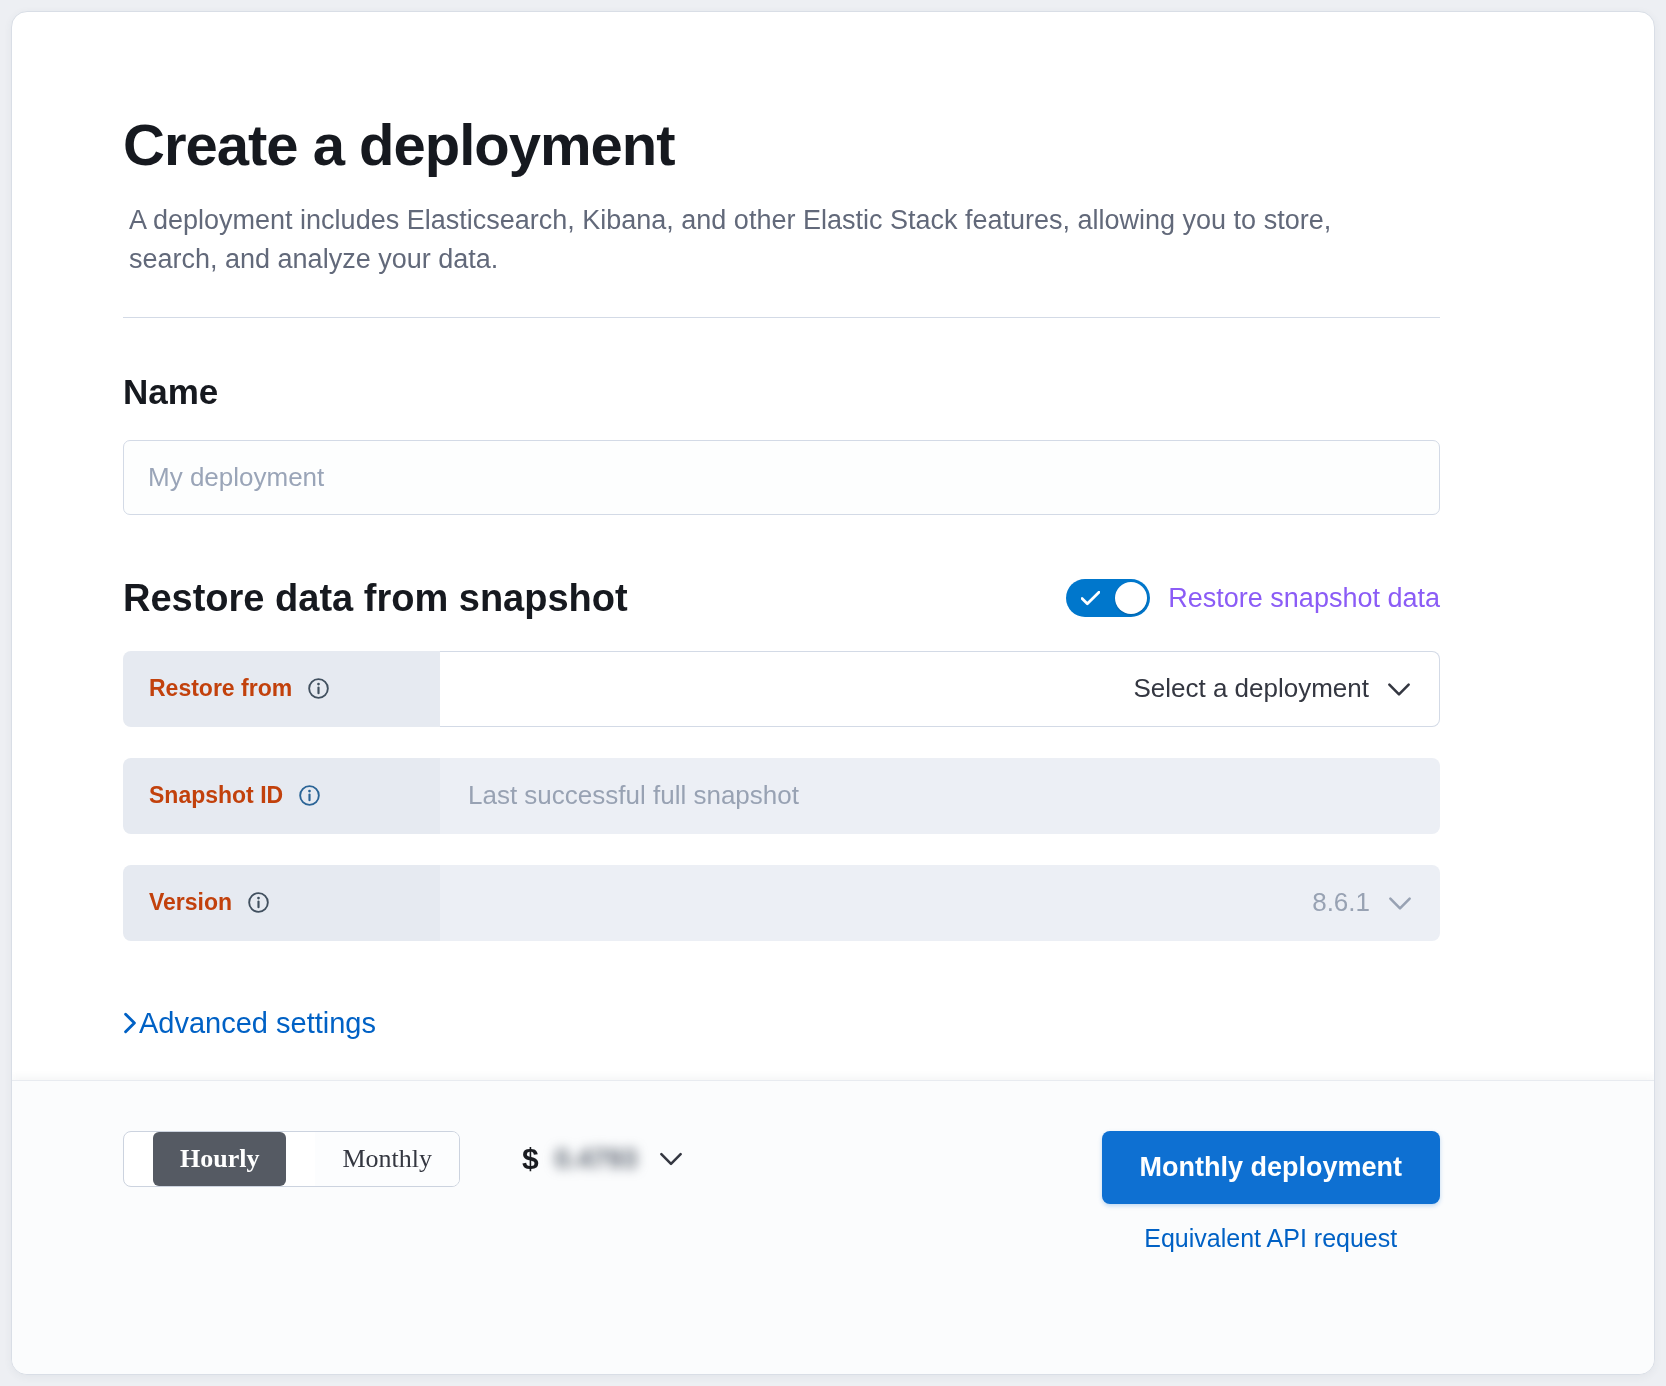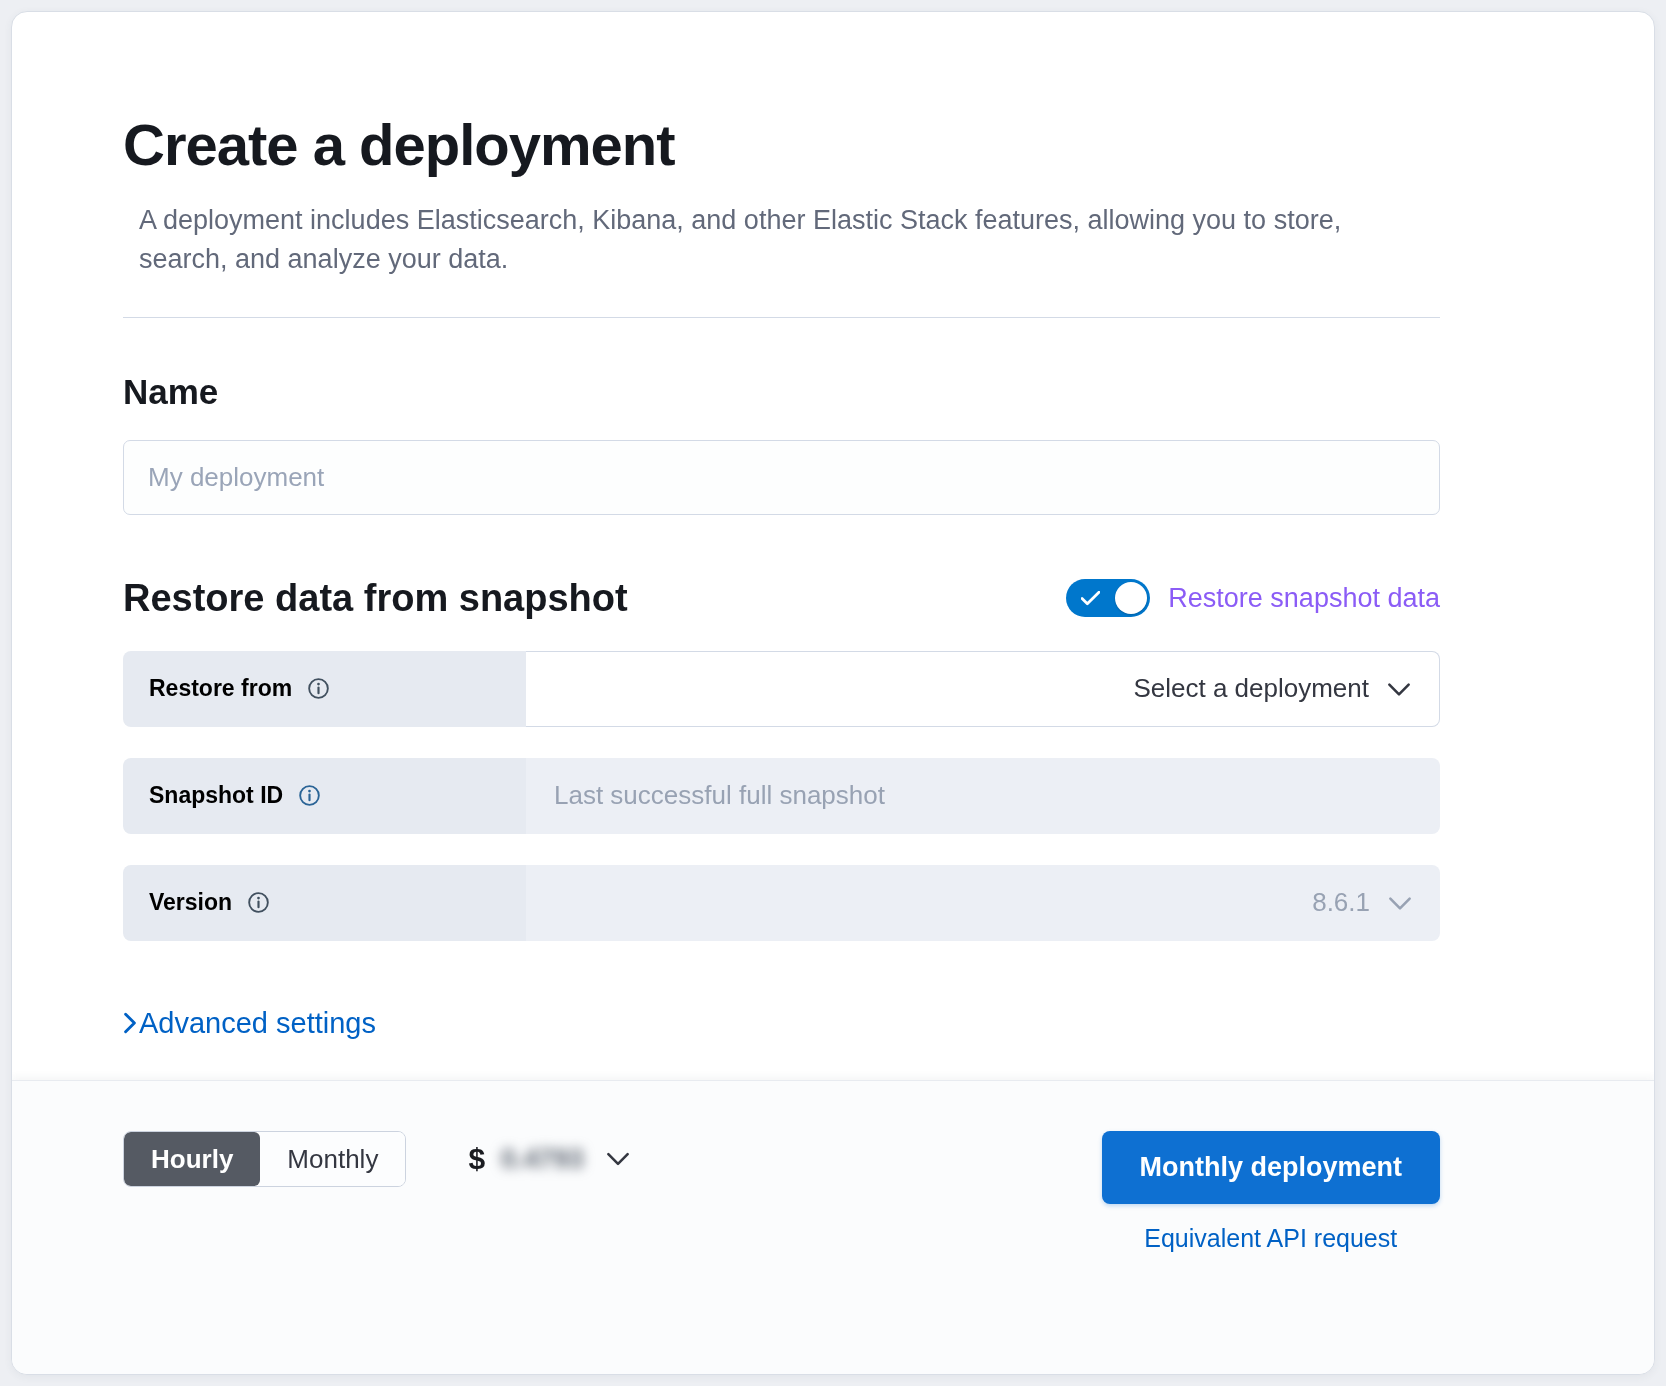--- a/index.html
+++ b/index.html
@@ -23,21 +23,21 @@
   .content {
     flex: 1;
     padding: 100px 214px 0 111px;
   }
   h1.page-title {
     margin: 0;
     font-size: 58px; font-weight: 700; letter-spacing: -1px;
     color: #16191f; line-height: 1.15;
   }
   p.page-subtitle {
-    margin: 22px 0 0 16px;
+    margin: 22px 0 0 6px;
     font-size: 27px; line-height: 1.45;
     color: #62697a; max-width: 1280px;
   }
   hr.divider {
     border: none; border-top: 1px solid #d3dae6;
     margin: 38px 0 0 0;
   }
   h2.section-heading {
     margin: 54px 0 0 0;
     font-size: 35px; font-weight: 700; color: #16191f;
@@ -75,26 +75,26 @@
   .toggle .check {
     position: absolute; left: 15px; top: 12px;
   }
   .toggle-label { font-size: 27px; color: #8b5cf6; }
 
   .form-row {
     display: flex; margin-top: 31px;
     border-radius: 8px; height: 76px;
   }
   .form-row .label-cell {
-    width: 403px; flex: 0 0 auto;
+    width: 317px; flex: 0 0 auto;
     background: #e6eaf1;
     border-radius: 8px 0 0 8px;
     display: flex; align-items: center; gap: 15px;
     padding: 0 26px;
-    font-size: 23px; font-weight: 700; color: #000000; text-align: right;
+    font-size: 23px; font-weight: 700; color: #c2410c; text-align: right;
   }
   .form-row .control-cell {
     flex: 1; position: relative;
     display: flex; align-items: center;
     padding: 0 70px 0 26px;
     border-radius: 0 8px 8px 0;
     font-size: 26px;
     justify-content: flex-end;
   }
   .control-cell.select-enabled {
@@ -136,21 +136,21 @@
   .billing-toggle {
     display: inline-flex;
     border: 1px solid #ccd3df; border-radius: 8px;
     overflow: hidden; background: #ffffff;
     height: 56px; align-items: stretch;
   }
   .billing-option {
     display: flex; align-items: center;
     padding: 0 27px; font-size: 26px;
     color: #343741; cursor: pointer; background: #fcfdfe;
-    border: none; font-family: Liberation Sans, sans-serif;
+    border: none; font-family: Liberation Serif, serif; margin-left: 29px;
   }
   .billing-option.active {
     background: #555a63; color: #ffffff; font-weight: 700;
     border-radius: 6px;
   }
   .price-wrap {
     display: flex; align-items: center; gap: 16px;
     margin-left: 62px; height: 56px; cursor: pointer;
   }
   .price-currency { font-size: 30px; font-weight: 700; color: #1a1c21; }

